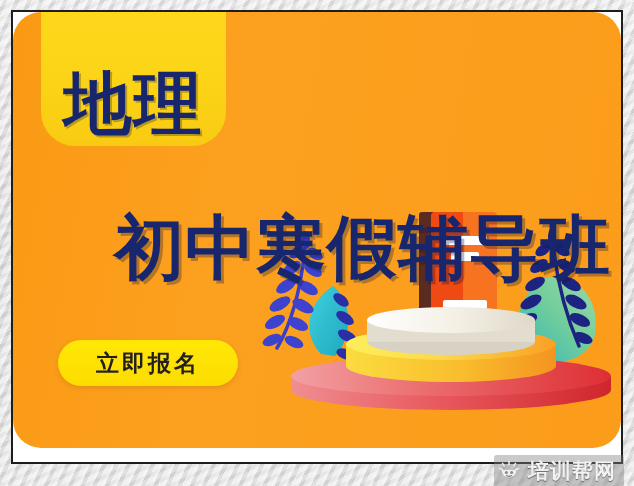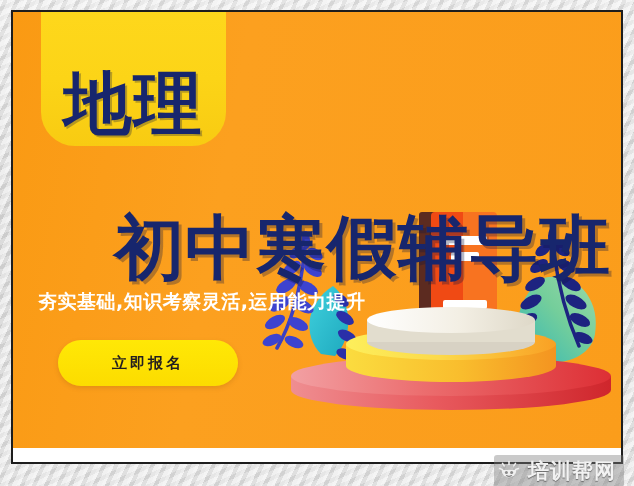--- a/index.html
+++ b/index.html
@@ -24,20 +24,21 @@
     position:absolute;left:11px;top:10px;width:612px;height:454px;
     border:2px solid #1d1d1d;
     background:#fff;
     overflow:hidden;
     box-sizing:border-box;
   }
   #orange{
     position:absolute;left:0;top:0;right:0;height:436px;
     background:linear-gradient(100deg,#fa9a13 0%,#fca01f 35%,#fb9d1b 100%);
     overflow:hidden;
+    border-radius:28px;
   }
   #whitestrip{
     position:absolute;left:0;right:0;bottom:0;height:14px;background:#ffffff;
   }
 
   
   #subject-tag{
     position:absolute;left:28px;top:-34px;width:185px;height:168px;
     background:linear-gradient(180deg,#ffd91e 0%,#fcd417 60%,#f8cb12 100%);
     border-radius:0 0 34px 34px;
@@ -72,21 +73,21 @@
   
   #cta-button{
     position:absolute;left:45px;top:328px;width:180px;height:46px;
     background:linear-gradient(180deg,#ffe806,#fcdc00);
     border-radius:23px;border:none;cursor:pointer;
     display:flex;align-items:center;justify-content:center;
     box-shadow:0 2px 5px rgba(120,70,0,.18);
   }
   #cta-label{
     font-family:"DejaVu Sans","Liberation Sans",sans-serif;
-    font-size:15px;font-weight:700;color:#231f20;letter-spacing:3px;
+    font-size:23px;font-weight:700;color:#231f20;letter-spacing:3px;
   }
 
   
   #illustration{position:absolute;left:0;top:0;right:0;bottom:0;}
   #illustration svg{position:absolute;right:0;bottom:0;}
 
   
   #watermark{
     position:absolute;left:494px;top:455px;
     display:flex;align-items:center;gap:8px;
@@ -228,21 +229,20 @@
         </g>
       </svg>
     </div>
 
     <div id="subject-tag">
       <span id="subject-text">地理</span>
     </div>
 
     <h1 id="headline">初中寒假辅导班</h1>
 
-    <p id="subtitle">夯实基础,知识考察灵活,运用能力提升</p>
 
     <div id="cta-button">
       <span id="cta-label">立即报名</span>
     </div>
 
   </div>
 
   <div id="whitestrip"></div>
 </div>
 

